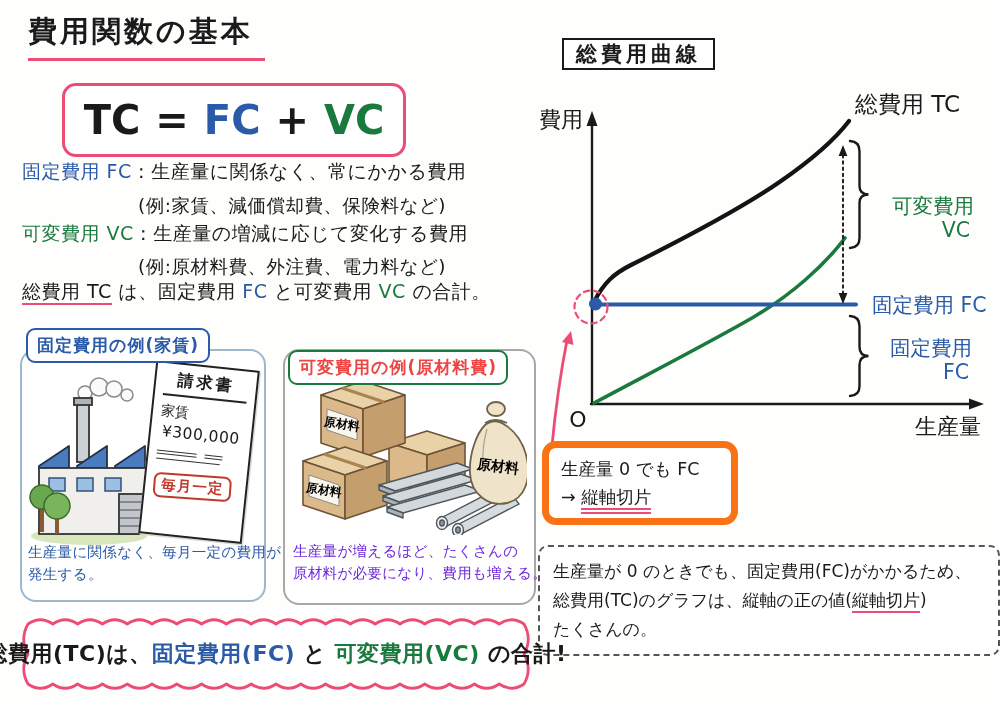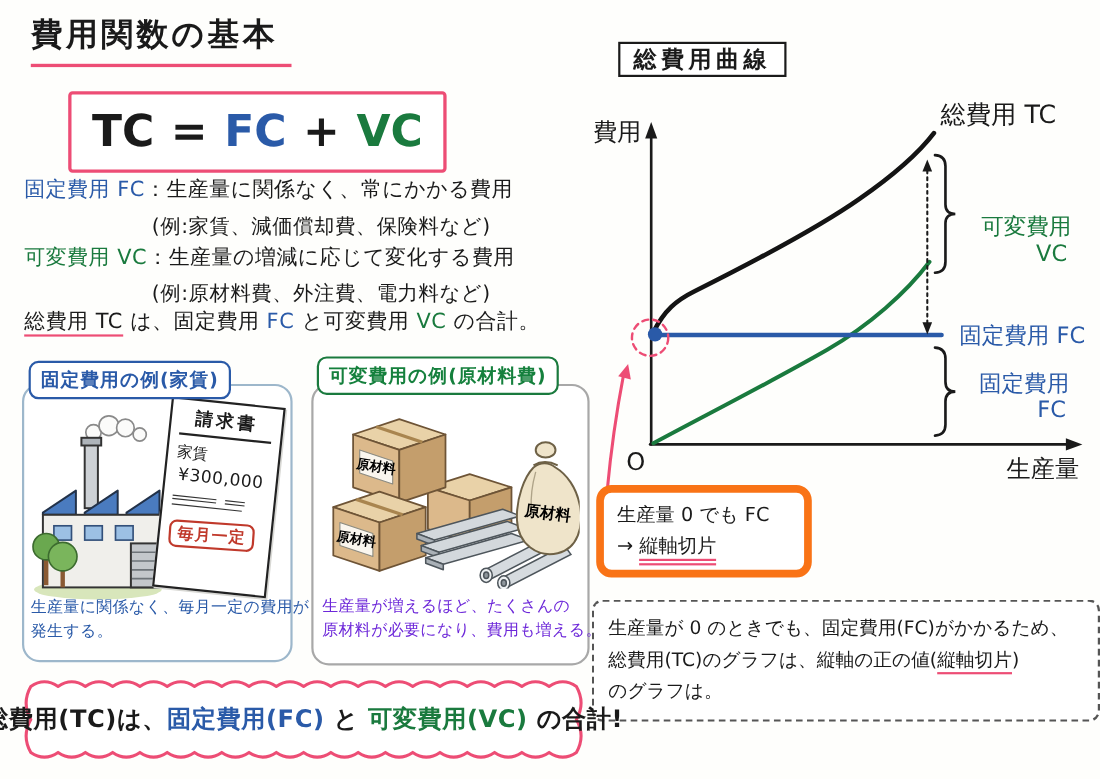--- a/index.html
+++ b/index.html
@@ -7,33 +7,33 @@
           font-family:"DejaVu Sans",sans-serif;color:#1a1a1a;}
   .abs{position:absolute;}
   .blue{color:#2a5aa8;}
   .green{color:#1a7a3e;}
   .pink-underline{border-bottom:2.5px solid #ed4d75;padding-bottom:1px;}
   .pink-underline-double{border-bottom:6px double #ed4d75;padding-bottom:1px;}
 
   .page-title{left:28px;top:12px;font-size:29px;font-weight:600;letter-spacing:3px;
               padding:0 12px 6px 0;border-bottom:3px solid #ed4d75;}
   .formula-box{left:62px;top:83px;width:338px;height:68px;border:3.5px solid #ed4d75;
-               border-radius:4px;display:flex;align-items:center;justify-content:center;
+               border-radius:14px;display:flex;align-items:center;justify-content:center;
                gap:15px;font-size:40px;font-weight:600;background:#fff;}
   .def-line{left:22px;font-size:19px;letter-spacing:0.5px;white-space:nowrap;}
   .def-example{left:138px;font-size:18.5px;letter-spacing:0.5px;white-space:nowrap;}
   .summary-line{left:22px;top:279px;font-size:19px;letter-spacing:0.5px;white-space:nowrap;}
 
   .card{border-radius:16px;background:#fff;}
   .card-fixed{left:20px;top:349px;width:242px;height:249px;border:2px solid #9db7cb;}
   .card-var{left:283px;top:349px;width:249px;height:252px;border:2px solid #a8a8a8;}
   .card-header{font-size:17px;font-weight:600;padding:4px 9px;border-radius:9px;background:#fff;
                white-space:nowrap;z-index:3;letter-spacing:1px;}
   .header-fixed{left:26px;top:328px;border:2.5px solid #2a5aa8;color:#2a5aa8;}
-  .header-var{left:288px;top:324px;border:2.5px solid #1a7a3e;color:#15803d;text-align:right;}
+  .header-var{left:288px;top:350px;border:2.5px solid #1a7a3e;color:#ef4444;text-align:right;}
   .card-caption{font-size:14.5px;line-height:1.55;letter-spacing:0.3px;white-space:nowrap;}
   .caption-fixed{left:28px;top:541px;color:#2a5aa8;}
   .caption-var{left:293px;top:540px;color:#6d28d9;}
 
   .invoice{left:147px;top:365px;width:104px;height:174px;background:#fff;border:2px solid #222;
            transform:rotate(6deg);box-sizing:border-box;padding:6px 8px;z-index:2;
            box-shadow:1.5px 1.5px 0 #d8d8d4;}
   .inv-title{font-size:16px;font-weight:600;text-align:center;letter-spacing:3px;
              border-bottom:2px solid #222;padding-bottom:3px;margin-bottom:7px;}
   .inv-item{font-size:14px;}
@@ -257,16 +257,16 @@
     <div>
       <span>→ </span><span class="pink-underline-double">縦軸切片</span>
     </div>
   </div>
 
   <div class="abs dashed-note">
     <div>生産量が 0 のときでも、固定費用(FC)がかかるため、</div>
     <div>
       <span>総費用(TC)のグラフは、縦軸の正の値(</span><span class="pink-underline">縦軸切片</span><span>)</span>
     </div>
-    <div>のグラフは。</div>
+    <div>たくさんの。</div>
   </div>
 
 </div>
 
 </body></html>

